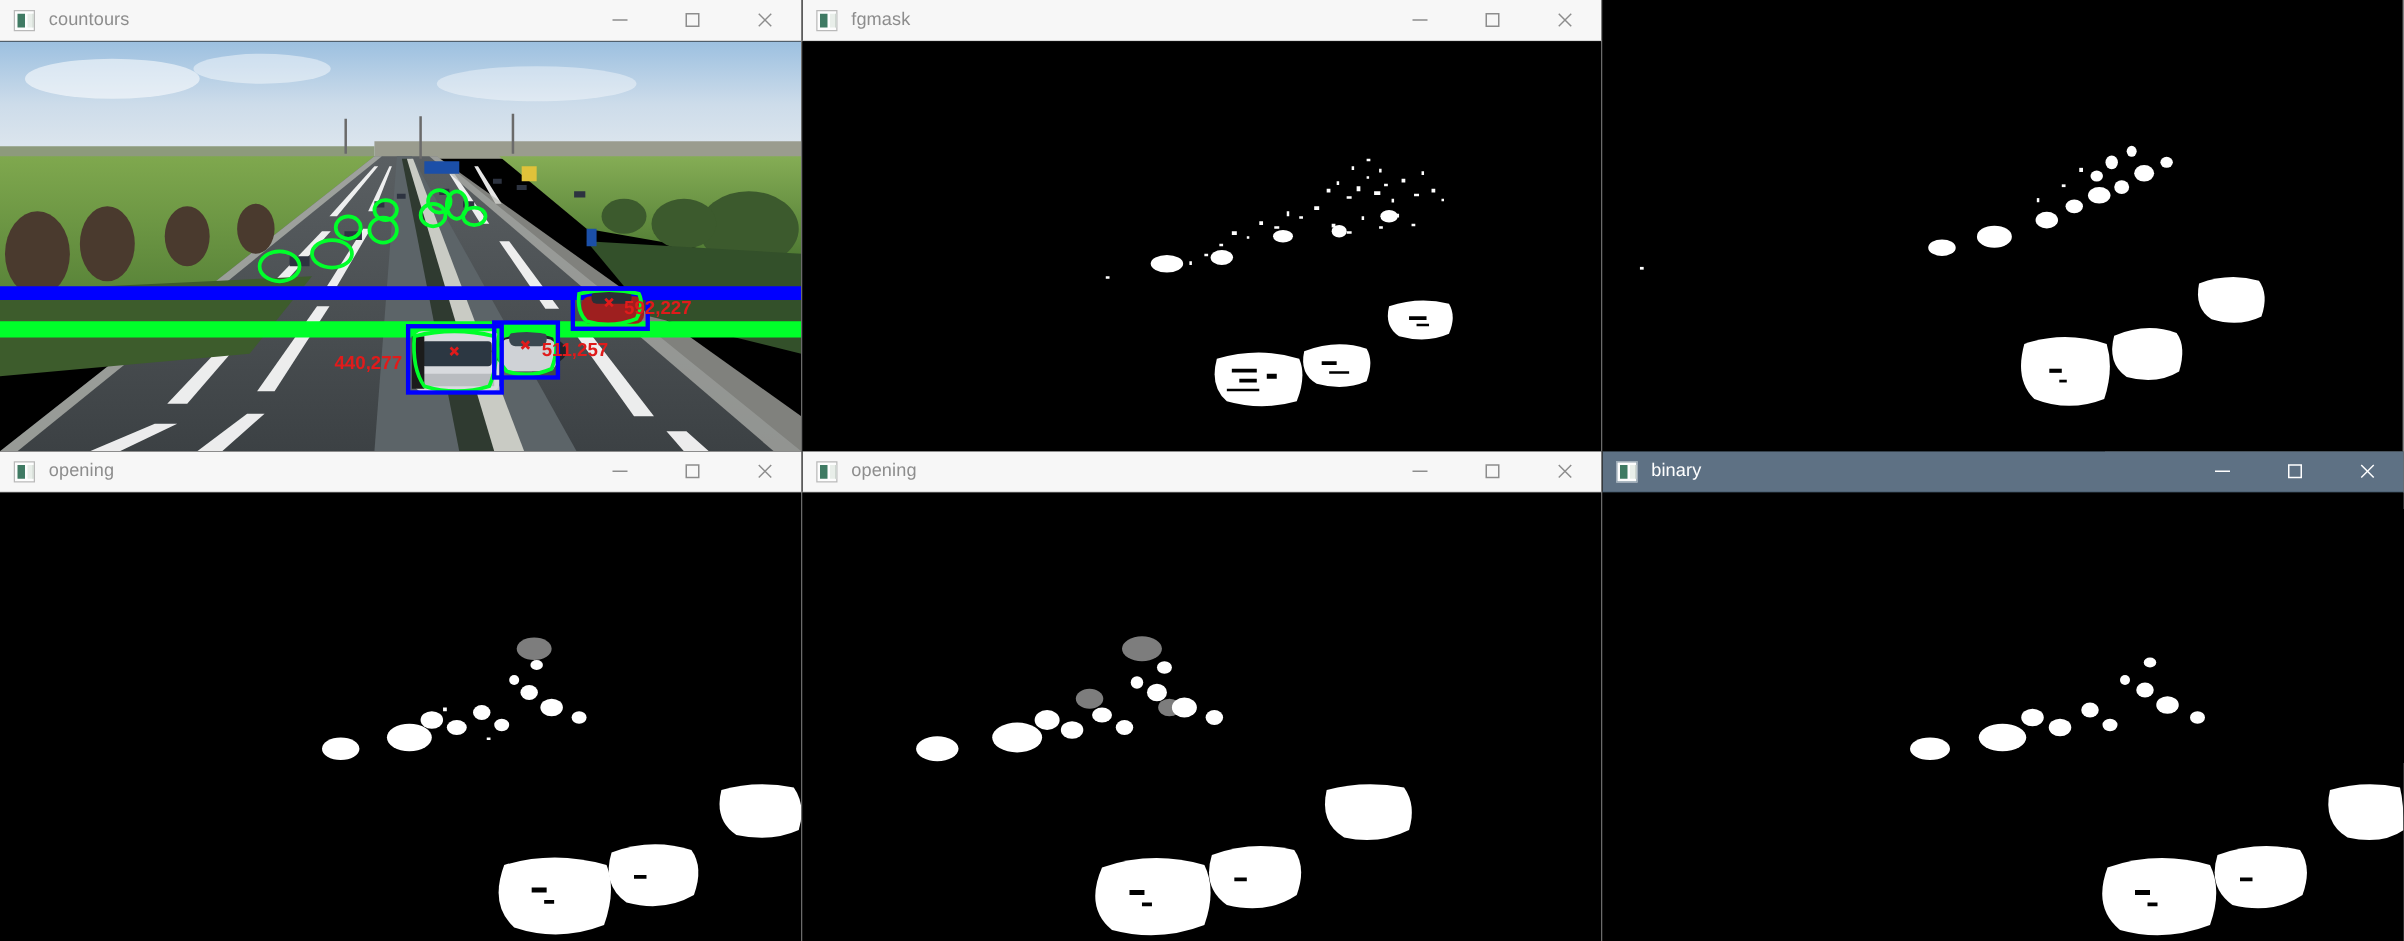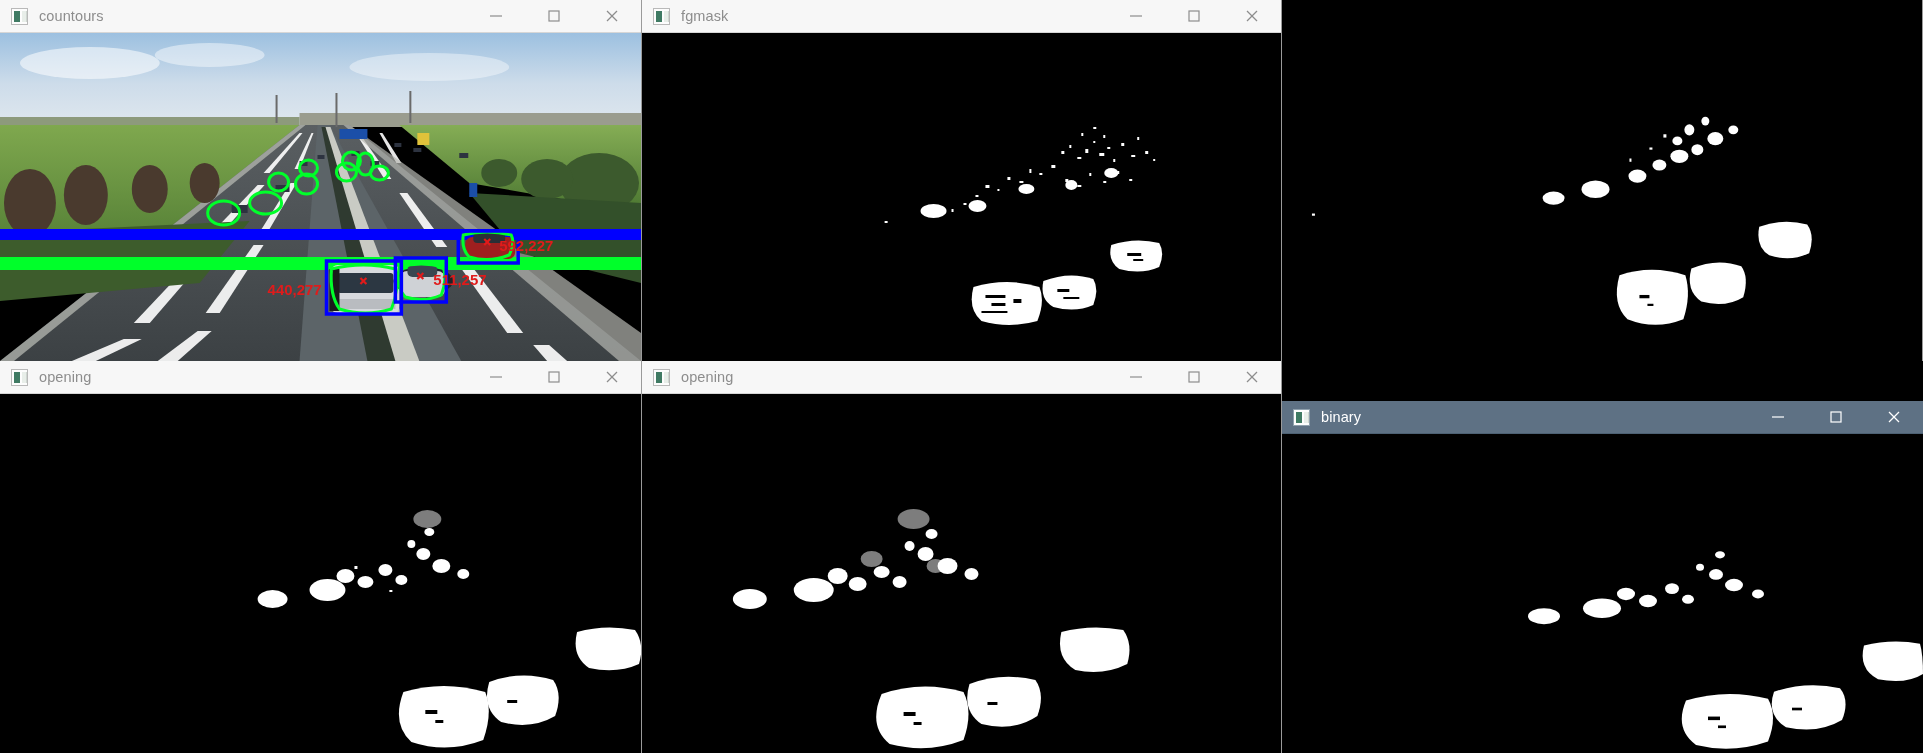--- a/index.html
+++ b/index.html
@@ -34,21 +34,20 @@
     background: #f7f7f7;
     border-bottom: 1px solid #d6d6d6;
     display: flex;
     align-items: center;
     padding-left: 11px;
     user-select: none;
   }
   .titlebar.active {
     background: #5e7184;
     border-bottom: 1px solid #4d6173;
-    margin-top: 40px;
   }
   .app-icon {
     width: 17px; height: 17px;
     flex: 0 0 17px;
     border: 1px solid #b9b9b9;
     background: #fdfdfd;
     position: relative;
     margin-right: 11px;
   }
   .app-icon::before {

